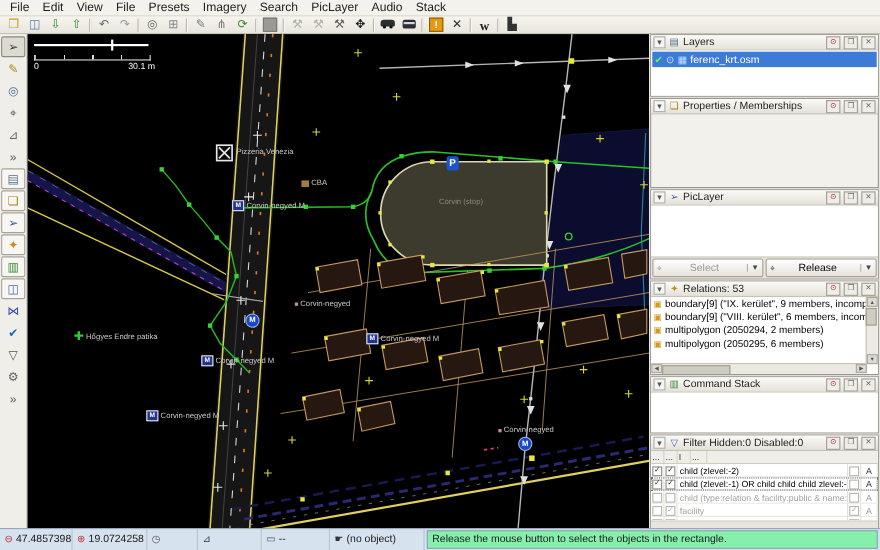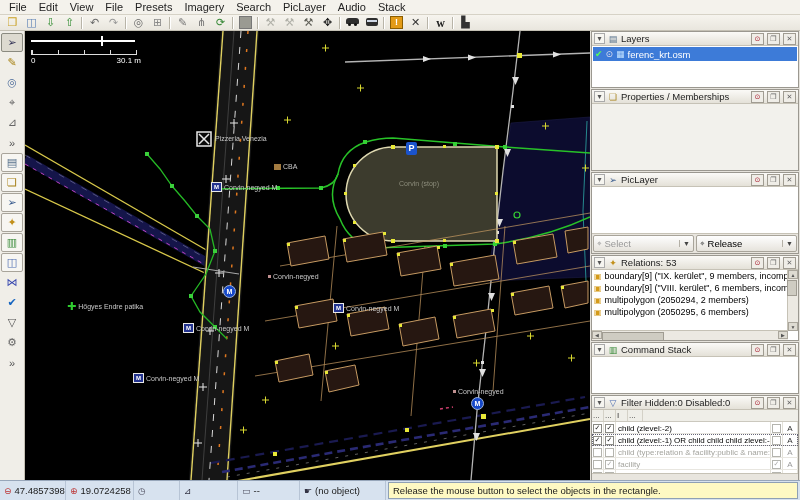--- a/index.html
+++ b/index.html
@@ -68,21 +68,21 @@
   .collapse{font-size:8px;color:#555;width:9px;height:9px;border:1px solid #aaa;background:#f6f5f0;
         display:flex;align-items:center;justify-content:center;}
   .pbody{background:#fff;flex:1;overflow:hidden;position:relative;font-size:9.5px;}
   .layer-row{height:14px;margin:1px;background:#3d7bd8;color:#fff;display:flex;align-items:center;
         gap:3px;padding:0 2px;font-size:9.5px;}
   .lr-check{color:#5f5;font-size:9px;}  .lr-eye{color:#dde;font-size:9px;} .lr-file{color:#bfe0ff;font-size:9px;}
   .props-msg{padding:40px 6px 0 6px;color:#222;}
   .sel-footer{flex:0 0 17px;display:flex;gap:2px;padding:1px;background:#e8e5de;border-top:1px solid #c6c2b6;}
   .combo{flex:1;border:1px solid #a8a49a;background:linear-gradient(#fefefe,#e6e3dc);display:flex;
         align-items:center;font-size:9.5px;padding:0 3px;gap:3px;border-radius:2px;}
-  .combo .lbl{flex:1;}
+  .combo .lbl{flex:1;text-align:center;}
   .combo .arr{font-size:7px;color:#444;border-left:1px solid #b4b0a6;padding-left:3px;}
   .combo.disabled .lbl{color:#999;}
   .rel-list{position:absolute;left:0;top:0;right:10px;bottom:9px;overflow:hidden;}
   .rel-row{height:12px;display:flex;align-items:center;gap:3px;padding:0 2px;font-size:9px;white-space:nowrap;}
   .rel-icon{color:#d49a1a;font-size:8px;}
   .vscroll{position:absolute;right:0;top:0;width:10px;bottom:9px;background:#ece9e2;border-left:1px solid #c6c2b6;}
   .hscroll{position:absolute;left:0;right:10px;bottom:0;height:9px;background:#ece9e2;border-top:1px solid #c6c2b6;}
   .sarrow{position:absolute;width:10px;height:9px;background:#dedbd2;border:1px solid #aaa69c;box-sizing:border-box;
         font-size:5px;color:#555;display:flex;align-items:center;justify-content:center;}
   .thumbv{position:absolute;right:1px;top:10px;width:8px;height:14px;background:#cfccc2;border:1px solid #a09c92;}
@@ -96,21 +96,21 @@
   .cbox{width:7px;height:7px;border:1px solid #8a8a84;background:#fff;font-size:7px;line-height:6px;
         text-align:center;color:#222;}
   .cbox.gray{color:#aaa;border-color:#b4b4ae;}
   .f-row.inactive .f-text{color:#a4a49e;}
   .f-footer{flex:0 0 8px;background:#e8e5de;border-top:1px solid #c6c2b6;}
   
   .statusbar{position:absolute;left:0;right:0;bottom:0;height:19px;border-top:1px solid #97a6ba;
         background:#d7e2ef;display:flex;align-items:stretch;font-size:9.5px;color:#1a1a1a;}
   .sfield{display:flex;align-items:center;gap:3px;padding:0 4px;border-right:1px solid #b7c4d5;box-sizing:border-box;}
   .sicon{font-size:9px;}
-  .shelp{flex:1;margin:1px 2px;border:1px solid #8fa0b4;background:#fef9c3;display:flex;align-items:center;
+  .shelp{flex:1;margin:1px 2px;border:1px solid #8fa0b4;background:#86efac;display:flex;align-items:center;
         padding:0 4px;}
 </style>
 </head>
 <body>
 
 <div class="menubar" id="menubar">
     <span class="menu-item">File</span>
     <span class="menu-item">Edit</span>
     <span class="menu-item">View</span>
     <span class="menu-item">File</span>

